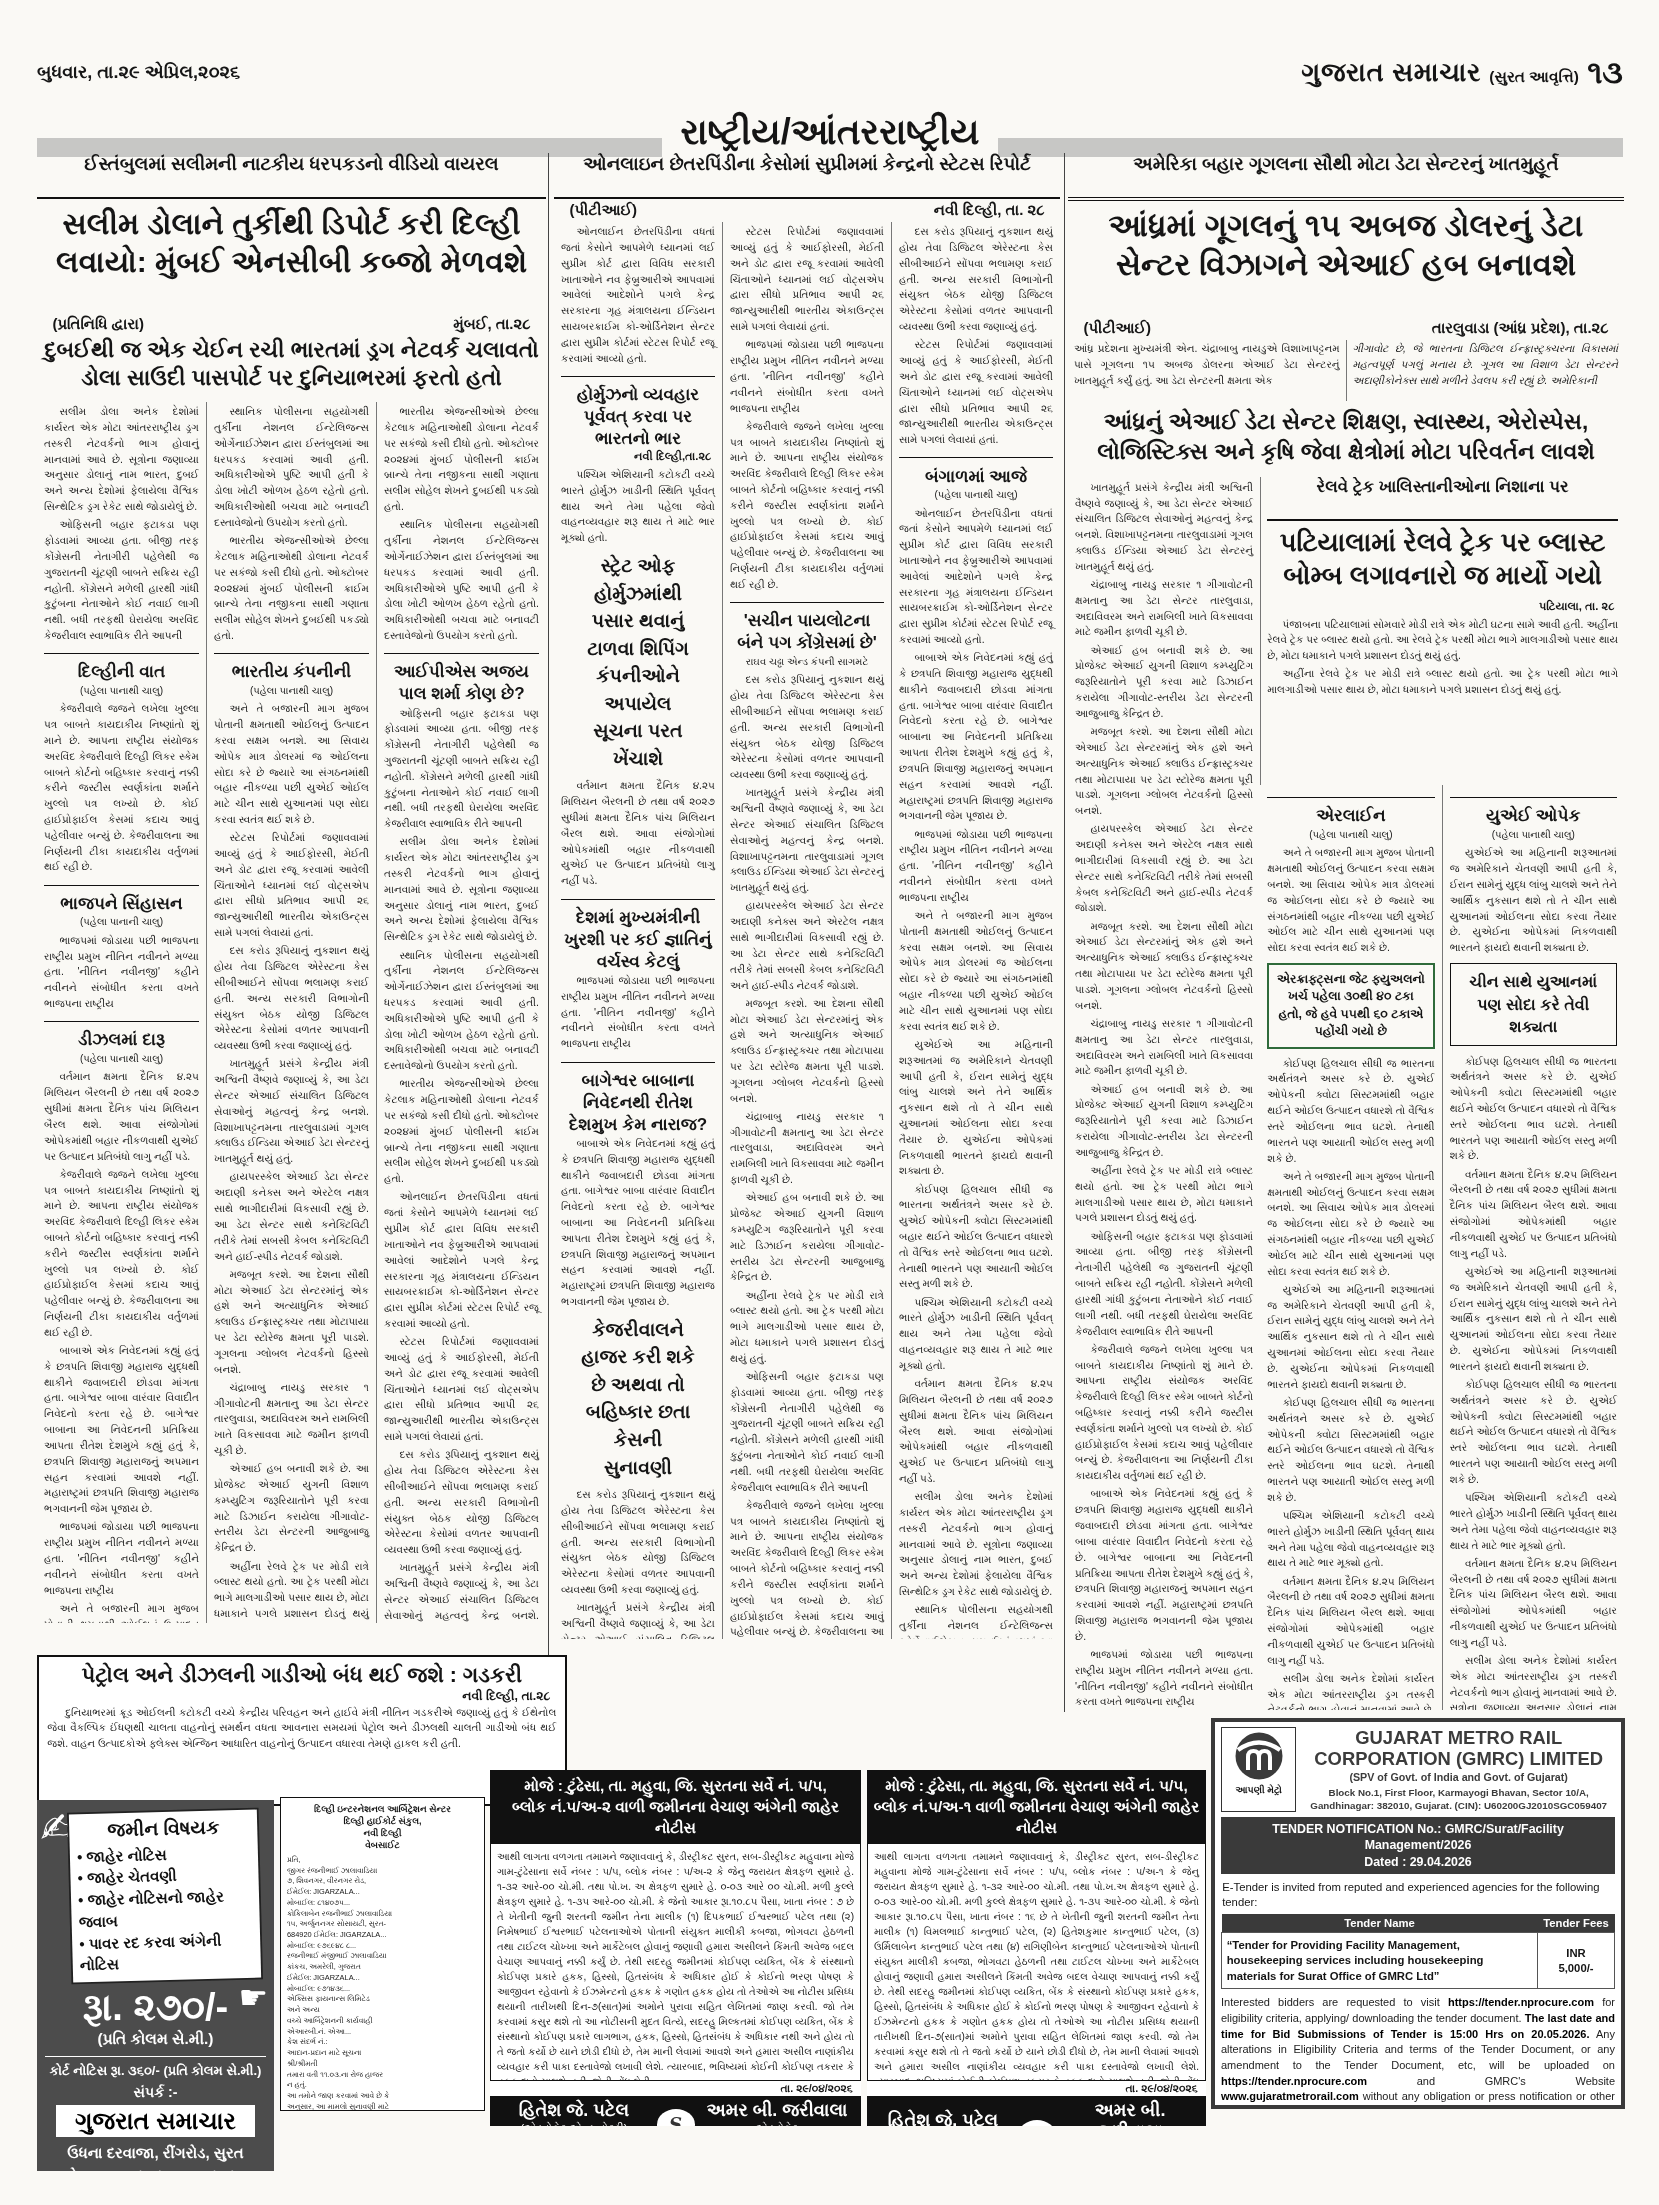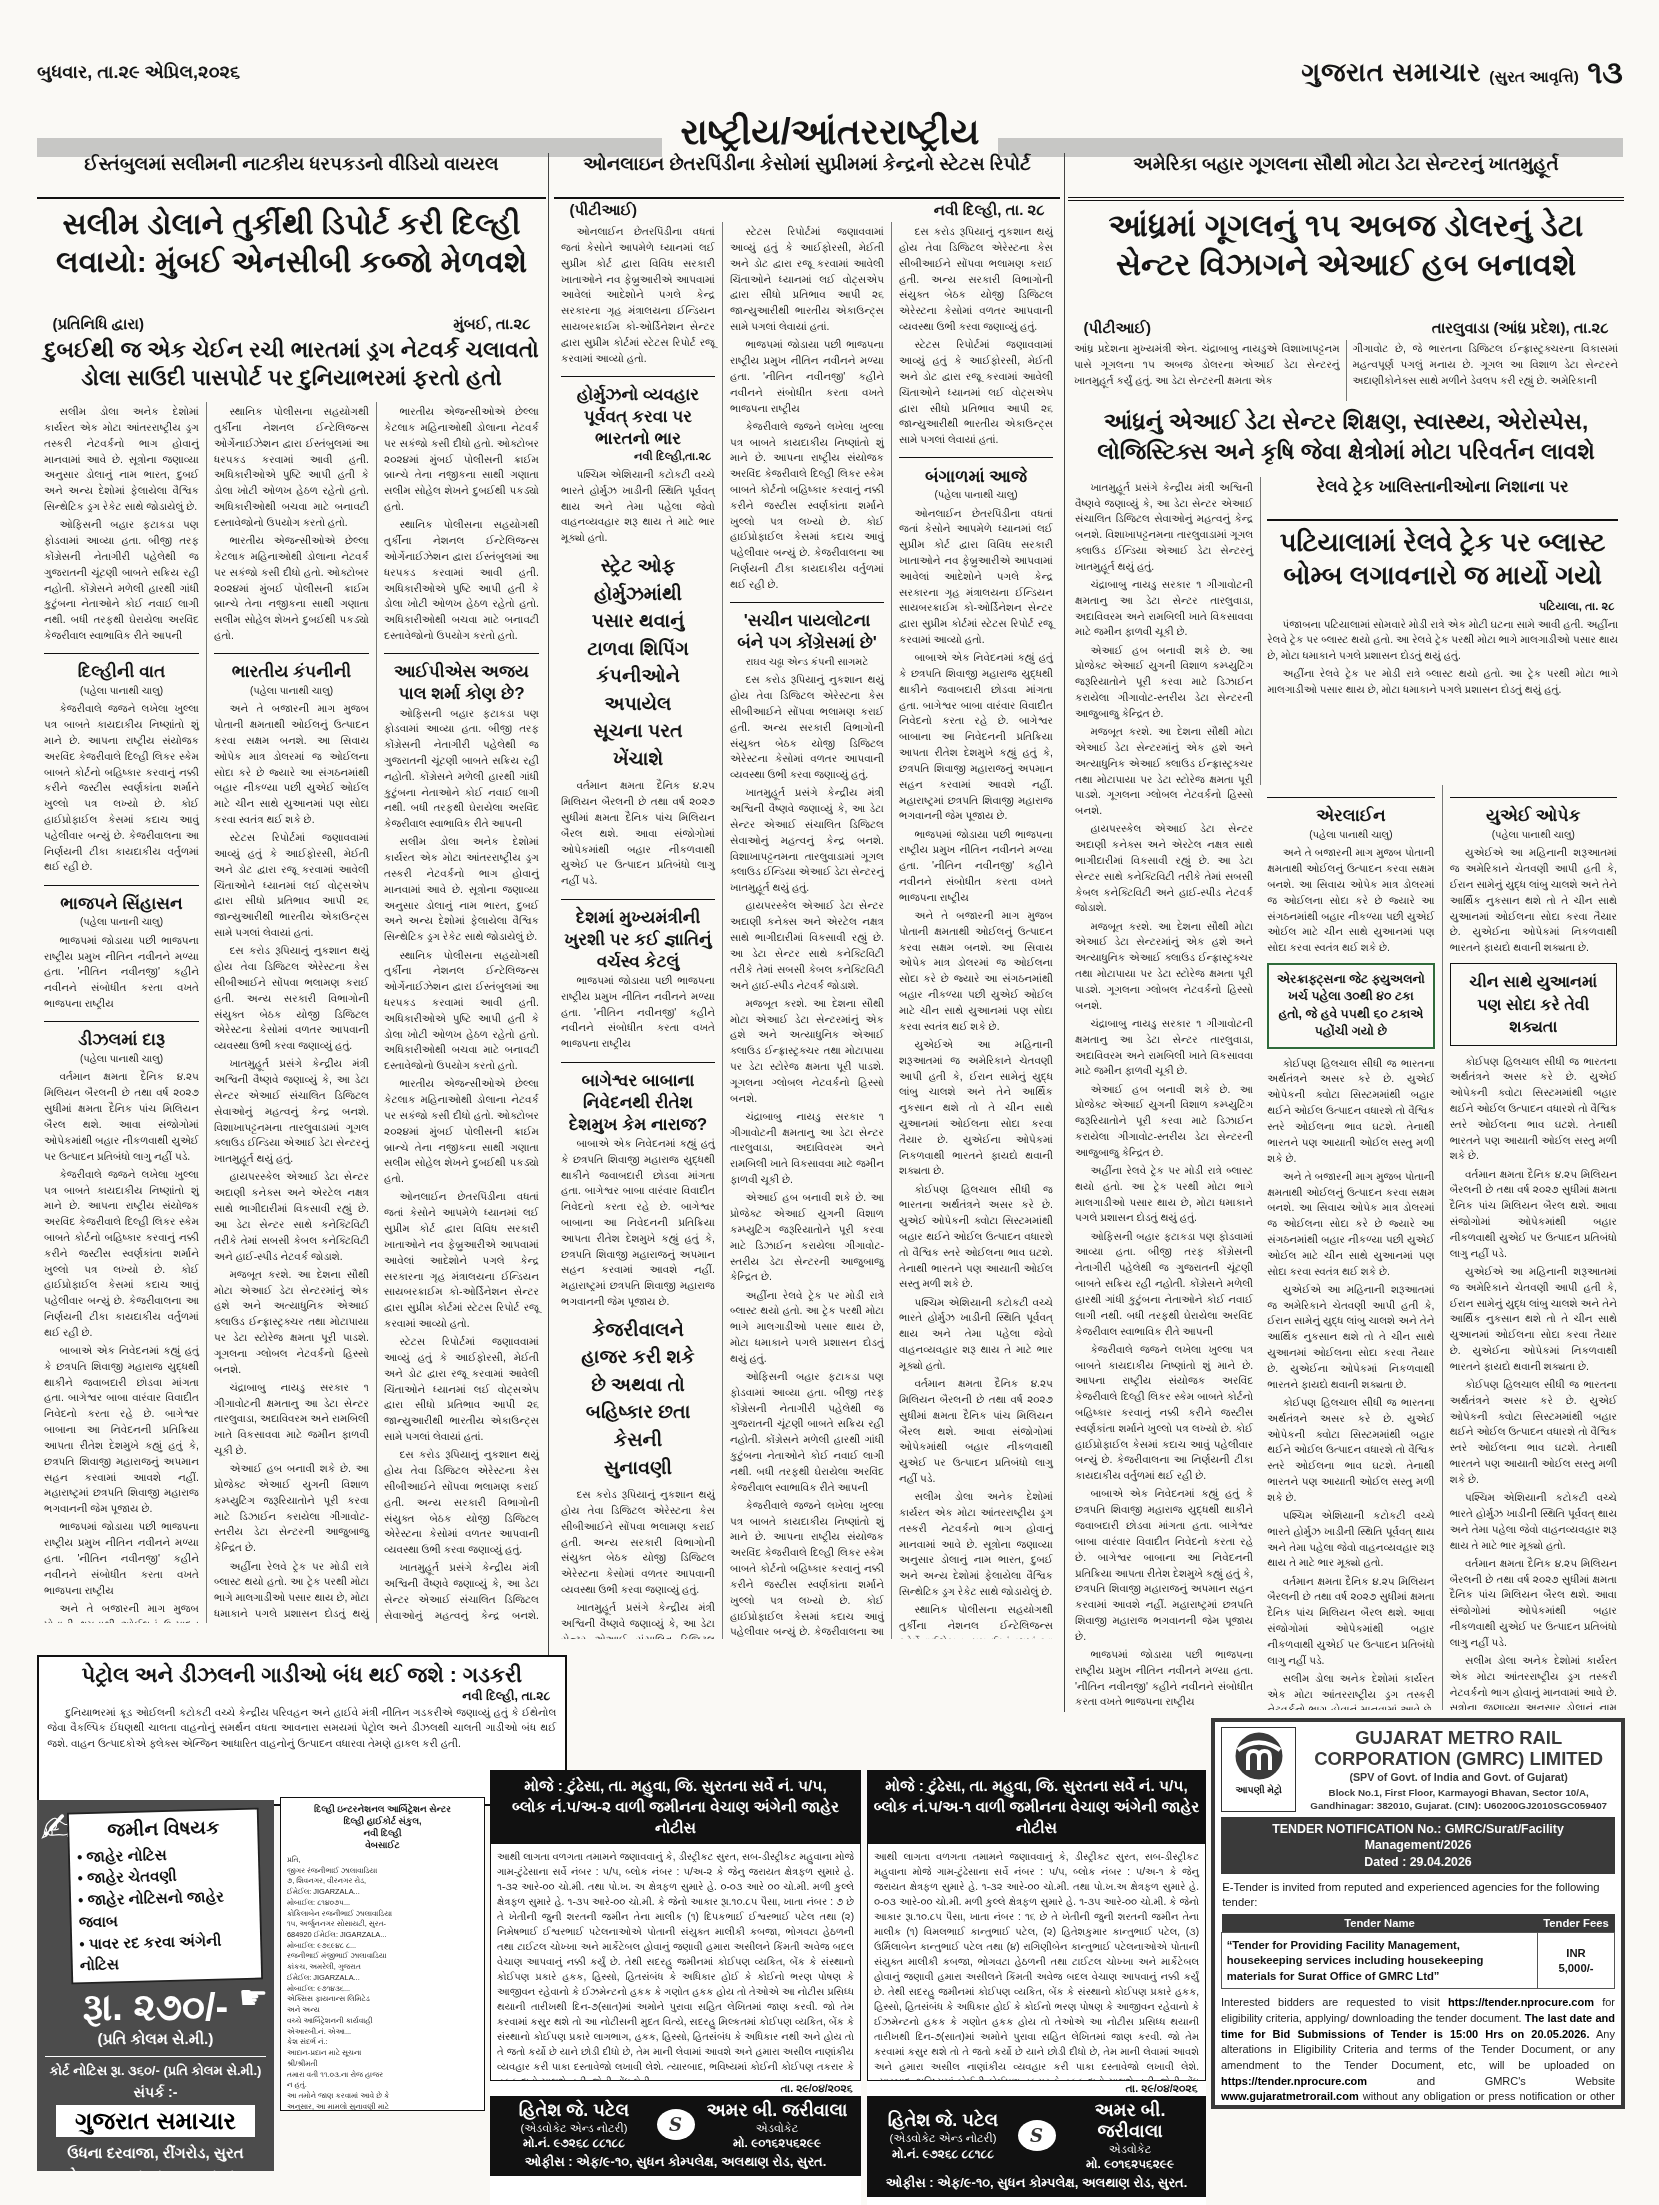--- a/index.html
+++ b/index.html
@@ -66,21 +66,21 @@
                padding-top:6px;}
   .jamin-contact{font-size:14.2px;font-weight:bold;text-align:center;margin-top:4.7px;}
   .jamin-brand{background:#fff;color:#000;font-weight:900;font-size:24px;text-align:center;
                margin:3.6px 10.7px;padding:2.4px 0;}
   .jamin-addr{font-size:15px;font-weight:900;text-align:center;margin-top:4.7px;line-height:1.5;}
   #legal{position:absolute;left:280px;top:1797px;width:205px;height:314px;border:1.8px solid #111;
          background:#fff;padding:4.7px 6px;box-sizing:border-box;overflow:hidden;}
   .legal-head{font-weight:bold;font-size:9px;text-align:center;line-height:1.35;}
   .legal-line{font-size:7.4px;line-height:1.45;}
   
-  .notice{position:absolute;top:1770px;height:435px;background:#fff;overflow:hidden;}
+  .notice{position:absolute;top:1770px;height:356px;background:#fff;overflow:hidden;}
   #notice1{left:490px;width:371px;}
   #notice2{left:867px;width:339px;}
   .notice-head{background:#111;color:#fff;font-weight:900;font-size:15.4px;text-align:center;
                padding:6px 3.6px;line-height:1.35;}
   .notice-body{border:1.8px solid #111;border-top:none;padding:4.7px 6px;font-size:10px;line-height:1.5;
                text-align:justify;height:226px;overflow:hidden;}
   .notice-date{font-weight:bold;font-size:10.7px;text-align:right;padding:1.2px 8.3px;}
   .notice-foot{background:#111;color:#fff;display:flex;align-items:center;padding:3.6px 6px 1.2px 6px;}
   .nf-block{flex:1;text-align:center;}
   .nf-name{font-weight:900;font-size:18px;}
@@ -261,21 +261,21 @@
 
   <div id="sec-right">
     <div class="strap dbl">અમેરિકા બહાર ગૂગલના સૌથી મોટા ડેટા સેન્ટરનું ખાતમુહૂર્ત</div>
     <div class="headline" style="font-size:31px;height:110px;padding-top:6px;">આંધ્રમાં ગૂગલનું ૧૫ અબજ ડોલરનું ડેટા સેન્ટર વિઝાગને એઆઈ હબ બનાવશે</div>
     <div class="byline">
       <span>(પીટીઆઈ)</span>
       <span>તારલુવાડા (આંધ્ર પ્રદેશ), તા.૨૮</span>
     </div>
     <div class="intro-row" style="height:64px;">
       <div class="intro-cell para" style="text-indent:0;">આંધ્ર પ્રદેશના મુખ્યમંત્રી એન. ચંદ્રાબાબુ નાયડુએ વિશાખાપટ્ટનમ પાસે ગૂગલના ૧૫ અબજ ડોલરના એઆઈ ડેટા સેન્ટરનું ખાતમુહૂર્ત કર્યું હતું. આ ડેટા સેન્ટરની ક્ષમતા એક</div>
-      <div class="intro-cell para" style="text-indent:0;">ગીગાવોટ છે, જે ભારતના ડિજિટલ ઈન્ફ્રાસ્ટ્રક્ચરના વિકાસમાં મહત્વપૂર્ણ પગલું મનાય છે. ગૂગલ આ વિશાળ ડેટા સેન્ટરને અદાણીકોનેક્સ સાથે મળીને ડેવલપ કરી રહ્યું છે. અમેરિકાની</div>
+      <div class="intro-cell para" style="text-indent:0;font-style:italic;">ગીગાવોટ છે, જે ભારતના ડિજિટલ ઈન્ફ્રાસ્ટ્રક્ચરના વિકાસમાં મહત્વપૂર્ણ પગલું મનાય છે. ગૂગલ આ વિશાળ ડેટા સેન્ટરને અદાણીકોનેક્સ સાથે મળીને ડેવલપ કરી રહ્યું છે. અમેરિકાની</div>
     </div>
     <div class="subhead" style="font-size:22.5px;height:70px;padding-top:3.6px;">આંધ્રનું એઆઈ ડેટા સેન્ટર શિક્ષણ, સ્વાસ્થ્ય, એરોસ્પેસ, લોજિસ્ટિક્સ અને કૃષિ જેવા ક્ષેત્રોમાં મોટા પરિવર્તન લાવશે</div>
     <div class="cols" style="height:1233px;">
       <div class="col" style="max-width:178px;">
           <div class="para">ખાતમુહૂર્ત પ્રસંગે કેન્દ્રીય મંત્રી અશ્વિની વૈષ્ણવે જણાવ્યું કે, આ ડેટા સેન્ટર એઆઈ સંચાલિત ડિજિટલ સેવાઓનું મહત્વનું કેન્દ્ર બનશે. વિશાખાપટ્ટનમના તારલુવાડામાં ગૂગલ ક્લાઉડ ઈન્ડિયા એઆઈ ડેટા સેન્ટરનું ખાતમુહૂર્ત થયું હતું.</div>
           <div class="para">ચંદ્રાબાબુ નાયડુ સરકાર ૧ ગીગાવોટની ક્ષમતાનુ આ ડેટા સેન્ટર તારલુવાડા, અદાવિવરમ અને રામબિલી ખાતે વિકસાવવા માટે જમીન ફાળવી ચૂકી છે.</div>
           <div class="para">એઆઈ હબ બનાવી શકે છે. આ પ્રોજેક્ટ એઆઈ યુગની વિશાળ કમ્પ્યુટિંગ જરૂરિયાતોને પૂરી કરવા માટે ડિઝાઈન કરાયેલા ગીગાવોટ-સ્તરીય ડેટા સેન્ટરની આજુબાજુ કેન્દ્રિત છે.</div>
           <div class="para">મજબૂત કરશે. આ દેશના સૌથી મોટા એઆઈ ડેટા સેન્ટરમાંનું એક હશે અને અત્યાધુનિક એઆઈ ક્લાઉડ ઈન્ફ્રાસ્ટ્રક્ચર તથા મોટાપાયા પર ડેટા સ્ટોરેજ ક્ષમતા પૂરી પાડશે. ગૂગલના ગ્લોબલ નેટવર્કનો હિસ્સો બનશે.</div>
           <div class="para">હાયપરસ્કેલ એઆઈ ડેટા સેન્ટર અદાણી કનેક્સ અને એરટેલ નક્ષત્ર સાથે ભાગીદારીમાં વિકસાવી રહ્યું છે. આ ડેટા સેન્ટર સાથે કનેક્ટિવિટી તરીકે તેમાં સબસી કેબલ કનેક્ટિવિટી અને હાઈ-સ્પીડ નેટવર્ક જોડાશે.</div>
           <div class="para">મજબૂત કરશે. આ દેશના સૌથી મોટા એઆઈ ડેટા સેન્ટરમાંનું એક હશે અને અત્યાધુનિક એઆઈ ક્લાઉડ ઈન્ફ્રાસ્ટ્રક્ચર તથા મોટાપાયા પર ડેટા સ્ટોરેજ ક્ષમતા પૂરી પાડશે. ગૂગલના ગ્લોબલ નેટવર્કનો હિસ્સો બનશે.</div>

